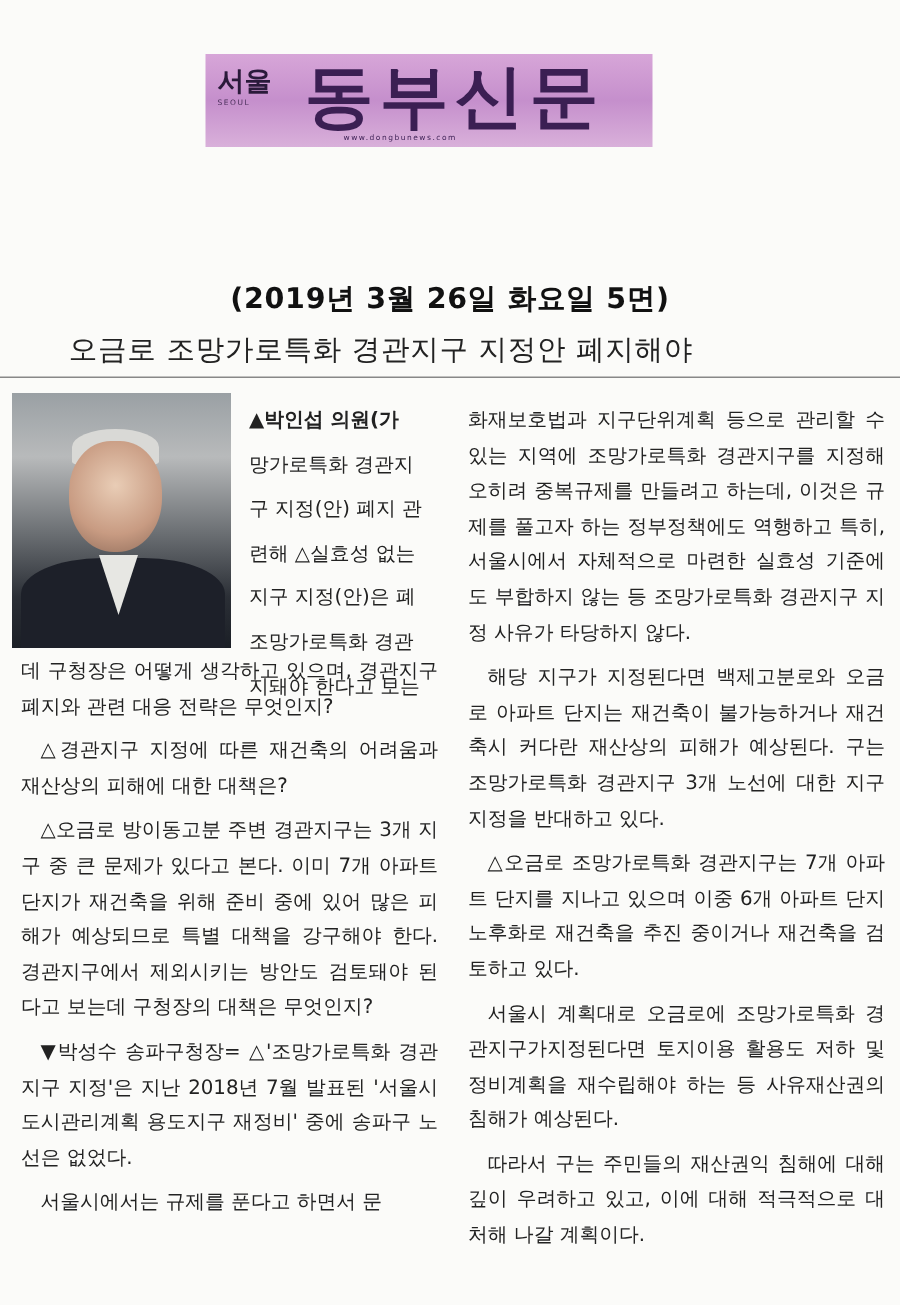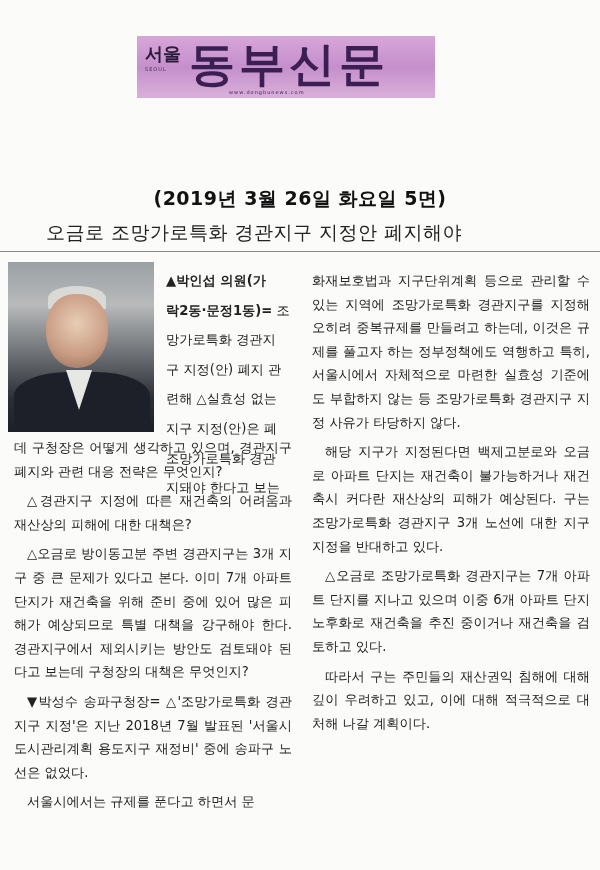--- a/index.html
+++ b/index.html
@@ -2,21 +2,21 @@
 <html><head>
   <meta charset="utf-8">
   <style>
     html, body { margin:0; padding:0; background:#fbfbf9; }
     body { width:600px; height:870px; position:relative; overflow:hidden;
            font-family:"DejaVu Sans", sans-serif; color:#222; }
     .masthead { position:absolute; left:137px; top:36px; width:298px; height:62px;
                 background:linear-gradient(180deg,#d7a6d8 0%,#c58fcc 50%,#d9b0da 100%); }
     .mh-seoul { position:absolute; left:8px; top:6px; font-size:18px; font-weight:bold; color:#2a1a3a; }
     .mh-seoul-sub { position:absolute; left:8px; top:30px; font-size:5px; color:#4a2f5a; letter-spacing:1px; }
-    .mh-title { position:absolute; left:52px; top:2px; font-size:46px; font-weight:bold; color:#3b1f53;
+    .mh-title { position:absolute; left:66px; top:2px; font-size:46px; font-weight:bold; color:#3b1f53;
                 letter-spacing:4px; line-height:52px; font-family:"DejaVu Serif", serif; }
     .mh-url { position:absolute; left:92px; top:53px; font-size:5px; color:#3b1f53; letter-spacing:1px; }
     .dateline { position:absolute; left:0; width:600px; top:140px; text-align:center;
                 font-size:19px; font-weight:bold; color:#111; letter-spacing:0.5px;margin-top:46px; }
     .headline { position:absolute; left:0; width:508px; top:220px; text-align:center;
                 font-size:19px; color:#222; font-family:"DejaVu Sans", sans-serif; letter-spacing:0.5px; }
     .rule { position:absolute; left:0; top:251px; width:600px; height:1px; background:#888; }
     .photo { position:absolute; left:8px; top:262px; width:146px; height:170px;
              background:linear-gradient(180deg,#9aa0a4 0%,#b8babb 25%,#6b6f73 55%,#2b2f36 80%,#1b1f26 100%); }
     .photo .face { position:absolute; left:38px; top:32px; width:62px; height:74px; border-radius:45% 45% 48% 48%;
@@ -52,35 +52,35 @@
 
 <div class="photo">
   <div class="hair"></div>
   <div class="face"></div>
   <div class="suit"></div>
   <div class="shirt"></div>
 </div>
 
 <div class="col lcol-top">
   <p class="b">▲박인섭 의원(가</p>
-  <p><span class="b">락2동·문정1동)=</span> 조</p>
   <p>망가로특화 경관지</p>
   <p>구 지정(안) 폐지 관</p>
   <p>련해 △실효성 없는</p>
   <p>지구 지정(안)은 폐</p>
   <p>조망가로특화 경관</p>
   <p>지돼야 한다고 보는</p>
 </div>
 
 <div class="col lcol">
   <p>데 구청장은 어떻게 생각하고 있으며, 경관지구 폐지와 관련 대응 전략은 무엇인지?</p>
   <p class="ind">△경관지구 지정에 따른 재건축의 어려움과 재산상의 피해에 대한 대책은?</p>
   <p class="ind">△오금로 방이동고분 주변 경관지구는 3개 지구 중 큰 문제가 있다고 본다. 이미 7개 아파트 단지가 재건축을 위해 준비 중에 있어 많은 피해가 예상되므로 특별 대책을 강구해야 한다. 경관지구에서 제외시키는 방안도 검토돼야 된다고 보는데 구청장의 대책은 무엇인지?</p>
   <p class="ind">▼박성수 송파구청장= △'조망가로특화 경관지구 지정'은 지난 2018년 7월 발표된 '서울시 도시관리계획 용도지구 재정비' 중에 송파구 노선은 없었다.</p>
   <p class="ind">서울시에서는 규제를 푼다고 하면서 문</p>
 </div>
 
 <div class="col rcol">
   <p>화재보호법과 지구단위계획 등으로 관리할 수 있는 지역에 조망가로특화 경관지구를 지정해 오히려 중복규제를 만들려고 하는데, 이것은 규제를 풀고자 하는 정부정책에도 역행하고 특히, 서울시에서 자체적으로 마련한 실효성 기준에도 부합하지 않는 등 조망가로특화 경관지구 지정 사유가 타당하지 않다.</p>
   <p class="ind">해당 지구가 지정된다면 백제고분로와 오금로 아파트 단지는 재건축이 불가능하거나 재건축시 커다란 재산상의 피해가 예상된다. 구는 조망가로특화 경관지구 3개 노선에 대한 지구지정을 반대하고 있다.</p>
   <p class="ind">△오금로 조망가로특화 경관지구는 7개 아파트 단지를 지나고 있으며 이중 6개 아파트 단지 노후화로 재건축을 추진 중이거나 재건축을 검토하고 있다.</p>
+  <p class="ind">서울시 계획대로 오금로에 조망가로특화 경관지구가지정된다면 토지이용 활용도 저하 및 정비계획을 재수립해야 하는 등 사유재산권의 침해가 예상된다.</p>
   <p class="ind">따라서 구는 주민들의 재산권익 침해에 대해 깊이 우려하고 있고, 이에 대해 적극적으로 대처해 나갈 계획이다.</p>
 </div>
 
 </body></html>

